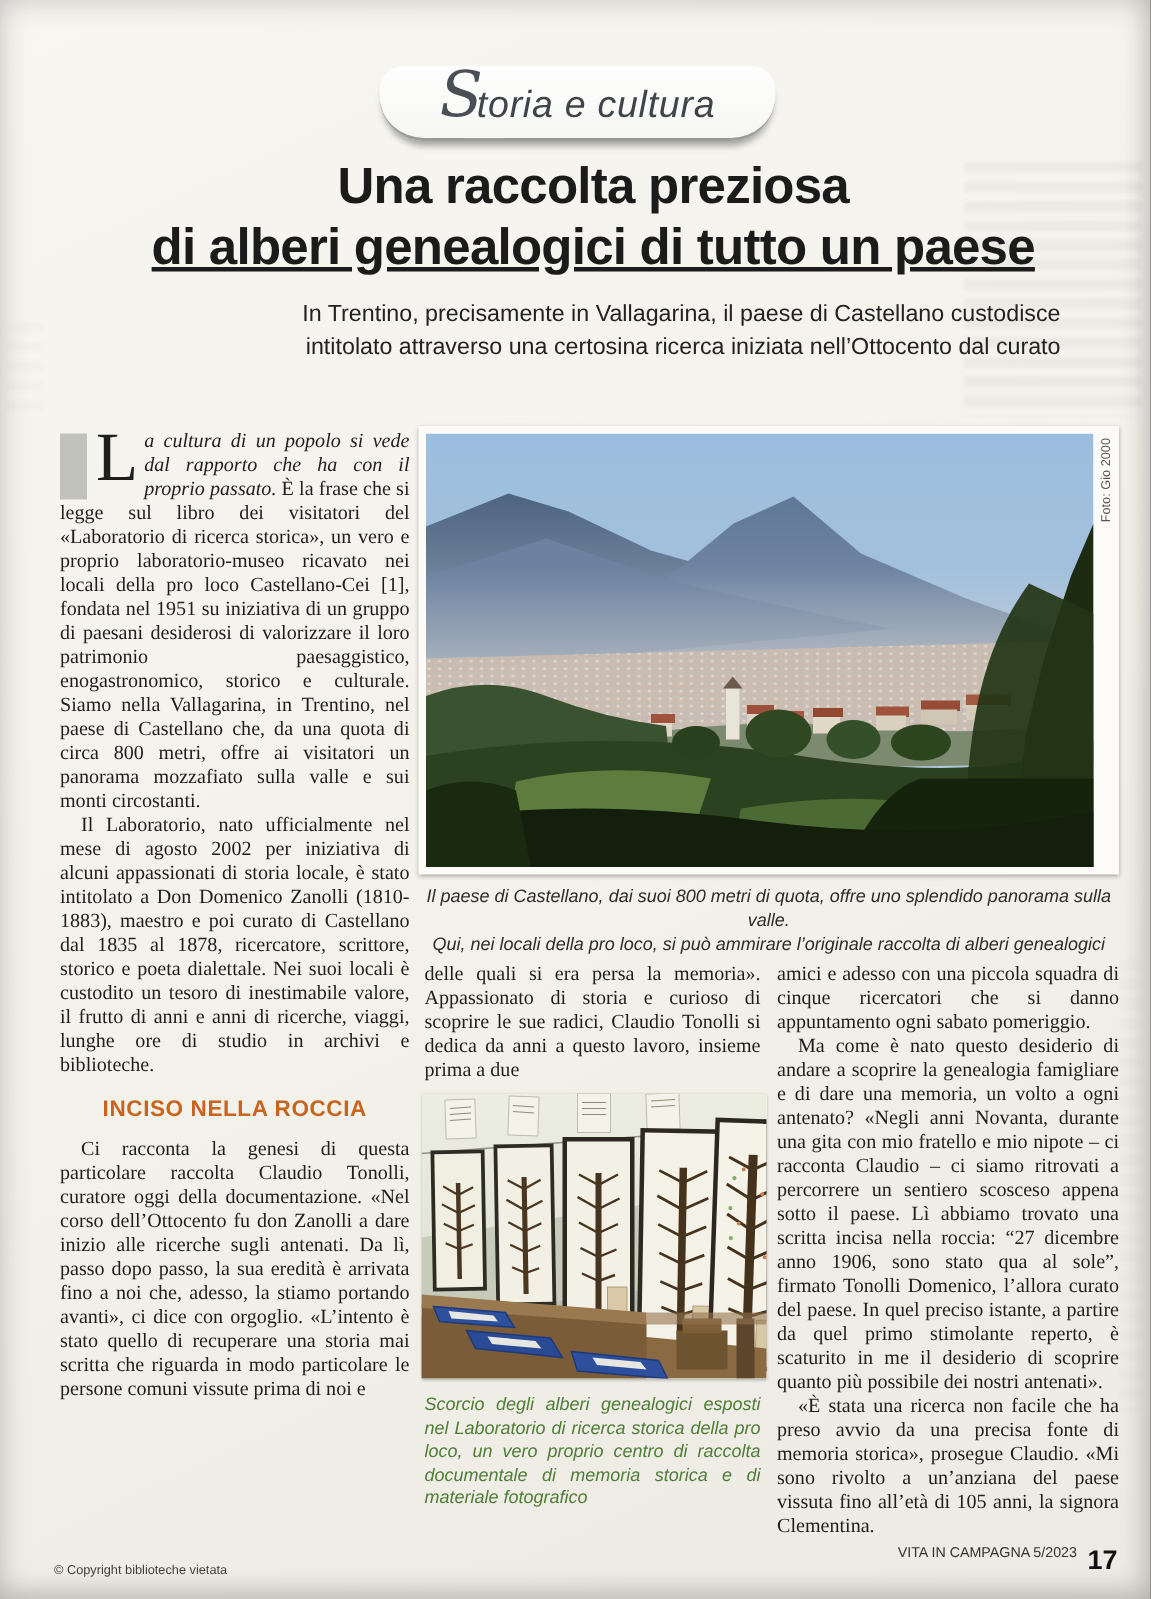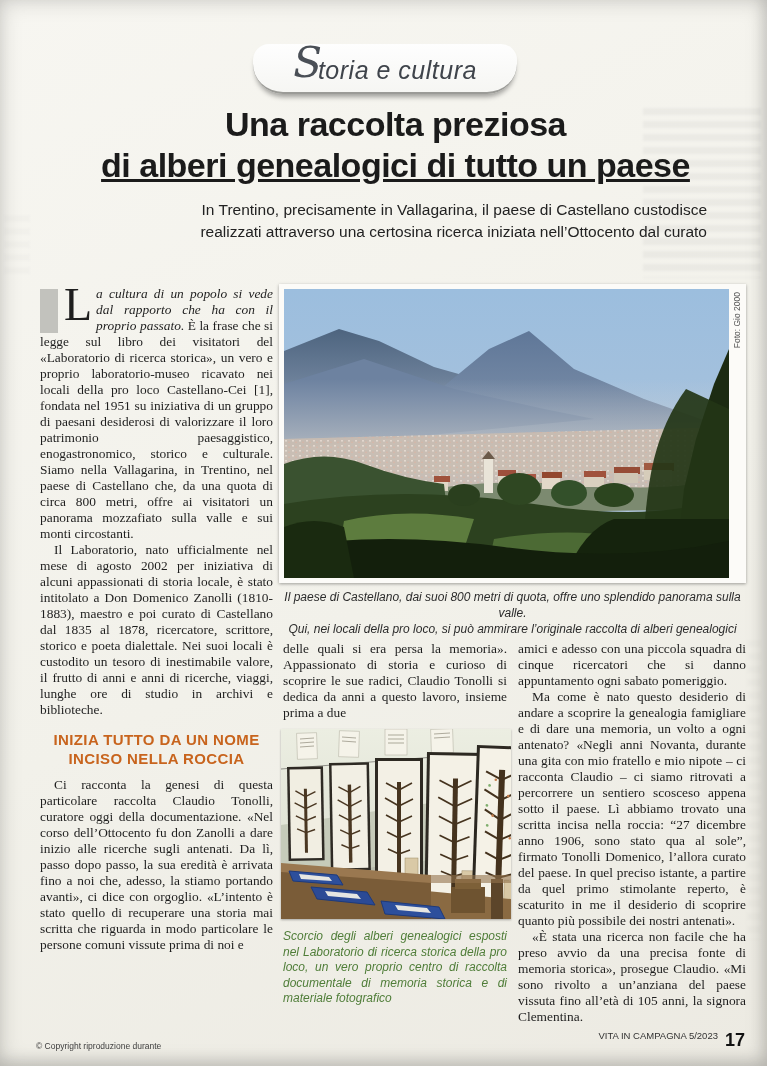--- a/index.html
+++ b/index.html
@@ -124,21 +124,21 @@
     <span class="section-rest">toria e cultura</span>
   </div>
 
   <h1 class="page-title" style="margin:0;padding-left:12px;">
     <span style="display:block;">Una raccolta preziosa</span>
     <span style="display:block;text-decoration:underline;">di alberi genealogici di tutto un paese</span>
   </h1>
 
   <div class="lede">
     <span>In Trentino, precisamente in Vallagarina, il paese di Castellano custodisce</span>
-    <span>realizzati attraverso una certosina ricerca iniziata nell’Ottocento dal curato</span>
+    <span>intitolato attraverso una certosina ricerca iniziata nell’Ottocento dal curato</span>
   </div>
 
   <div class="photo-frame">
     <svg viewBox="0 0 445 289" preserveAspectRatio="none" aria-hidden="true">
       <defs>
         <linearGradient id="sky" x1="0" y1="0" x2="0" y2="1">
           <stop offset="0" stop-color="#9cbede"></stop>
             <stop offset=".6" stop-color="#a8c2dc"></stop>
             <stop offset="1" stop-color="#b7c8da"></stop>
         </linearGradient>
@@ -217,21 +217,20 @@
     <span>Il paese di Castellano, dai suoi 800 metri di quota, offre uno splendido panorama sulla valle.</span>
     <span>Qui, nei locali della pro loco, si può ammirare l’originale raccolta di alberi genealogici</span>
   </div>
 
   <div class="col col1">
     <p>
       <span class="graybar"></span><span class="dropcap">L</span><span class="firstline-italic">a cultura di un popolo si vede dal rapporto che ha con il proprio passato.</span><span> È la frase che si legge sul libro dei visitatori del «Laboratorio di ricerca storica», un vero e proprio laboratorio-museo ricavato nei locali della pro loco Castellano-Cei [1], fondata nel 1951 su iniziativa di un gruppo di paesani desiderosi di valorizzare il loro patrimonio paesaggistico, enogastronomico, storico e culturale. Siamo nella Vallagarina, in Trentino, nel paese di Castellano che, da una quota di circa 800 metri, offre ai visitatori un panorama mozzafiato sulla valle e sui monti circostanti.</span>
     </p>
     <p class="ind">Il Laboratorio, nato ufficialmente nel mese di agosto 2002 per iniziativa di alcuni appassionati di storia locale, è stato intitolato a Don Domenico Zanolli (1810-1883), maestro e poi curato di Castellano dal 1835 al 1878, ricercatore, scrittore, storico e poeta dialettale. Nei suoi locali è custodito un tesoro di inestimabile valore, il frutto di anni e anni di ricerche, viaggi, lunghe ore di studio in archivi e biblioteche.</p>
     <h2 class="section-heading" style="margin-left:0;margin-right:0;">
-      <span style="display:block;">INIZIA TUTTO DA UN NOME</span>
       <span style="display:block;">INCISO NELLA ROCCIA</span>
     </h2>
     <p class="ind">Ci racconta la genesi di questa particolare raccolta Claudio Tonolli, curatore oggi della documentazione. «Nel corso dell’Ottocento fu don Zanolli a dare inizio alle ricerche sugli antenati. Da lì, passo dopo passo, la sua eredità è arrivata fino a noi che, adesso, la stiamo portando avanti», ci dice con orgoglio. «L’intento è stato quello di recuperare una storia mai scritta che riguarda in modo particolare le persone comuni vissute prima di noi e</p>
   </div>
 
   <div class="col col2">
     <p>delle quali si era persa la memoria». Appassionato di storia e curioso di scoprire le sue radici, Claudio Tonolli si dedica da anni a questo lavoro, insieme prima a due</p>
 
     <svg class="trees-photo" viewBox="0 0 230 190" preserveAspectRatio="none" aria-hidden="true">
       <defs>
@@ -352,19 +351,19 @@
 
     <p class="green-caption">Scorcio degli alberi genealogici esposti nel Laboratorio di ricerca storica della pro loco, un vero proprio centro di raccolta documentale di memoria storica e di materiale fotografico</p>
   </div>
 
   <div class="col col3">
     <p>amici e adesso con una piccola squadra di cinque ricercatori che si danno appuntamento ogni sabato pomeriggio.</p>
     <p class="ind">Ma come è nato questo desiderio di andare a scoprire la genealogia famigliare e di dare una memoria, un volto a ogni antenato? «Negli anni Novanta, durante una gita con mio fratello e mio nipote – ci racconta Claudio – ci siamo ritrovati a percorrere un sentiero scosceso appena sotto il paese. Lì abbiamo trovato una scritta incisa nella roccia: “27 dicembre anno 1906, sono stato qua al sole”, firmato Tonolli Domenico, l’allora curato del paese. In quel preciso istante, a partire da quel primo stimolante reperto, è scaturito in me il desiderio di scoprire quanto più possibile dei nostri antenati».</p>
     <p class="ind">«È stata una ricerca non facile che ha preso avvio da una precisa fonte di memoria storica», prosegue Claudio. «Mi sono rivolto a un’anziana del paese vissuta fino all’età di 105 anni, la signora Clementina.</p>
   </div>
 
-  <div class="footer-left">© Copyright riproduzione durante</div>
+  <div class="footer-left">© Copyright biblioteche vietata</div>
   <div class="footer-right">
     <span class="footer-mag">VITA IN CAMPAGNA 5/2023</span>
     <span class="footer-page">17</span>
   </div>
 
 </div>
 
 </body></html>

